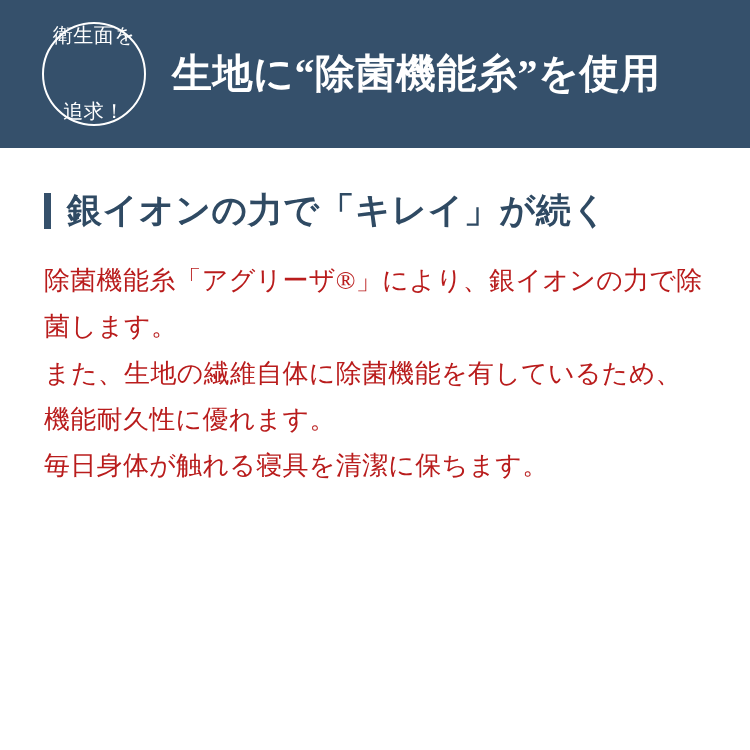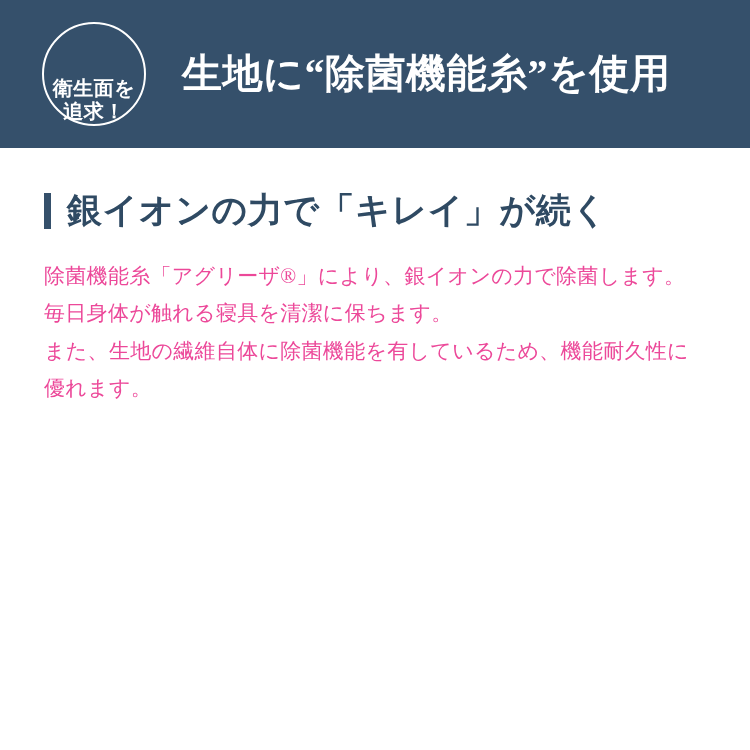--- a/index.html
+++ b/index.html
@@ -35,32 +35,32 @@
   .badge {
     flex: 0 0 auto;
     width: 104px;
     height: 104px;
     border-radius: 50%;
     border: 2px solid #ffffff;
     color: #ffffff;
     display: flex;
     flex-direction: column;
     align-items: center;
-    justify-content: flex-end;
+    justify-content: space-between;
     line-height: 1.18;
     font-size: 20px;
     letter-spacing: 0.5px;
-    font-weight: 700;
+    font-weight: 400;
     text-align: center;
     box-sizing: border-box;
   }
   .badge span { display: block; white-space: nowrap; }
 
   .header-title {
-    margin-left: 36px;
+    margin-left: 26px;
     color: #ffffff;
     font-size: 40px;
     font-weight: 700;
     line-height: 1.32;
     letter-spacing: 0.5px;
     max-width: 540px;
   }
 
   
   .content {
@@ -83,23 +83,23 @@
     display: inline-block;
     width: 7px;
     height: 36px;
     background: #35506b;
     margin-right: 16px;
     flex: 0 0 auto;
   }
   .heading-text { display: inline-block; }
 
   .para {
-    font-size: 21px;
+    font-size: 26px;
     line-height: 1.78;
-    color: #ec4899;
+    color: #b91c1c;
     letter-spacing: 0.3px;
   }
   .para p { margin: 0; }
 
   .gap-1 { height: 34px; }
 </style>
 </head>
 <body>
 
 <div class="page">
@@ -114,22 +114,22 @@
 
   <div class="content">
 
     <div class="section">
       <div class="section-heading">
         <span class="heading-bar"></span>
         <span class="heading-text">銀イオンの力で「キレイ」が続く</span>
       </div>
       <div class="para">
         <p>除菌機能糸「アグリーザ®」により、銀イオンの力で除菌します。</p>
+        <p>また、生地の繊維自体に除菌機能を有しているため、機能耐久性に優れます。</p>
         <p>毎日身体が触れる寝具を清潔に保ちます。</p>
-        <p>また、生地の繊維自体に除菌機能を有しているため、機能耐久性に優れます。</p>
       </div>
     </div>
 
     <div class="gap-1"></div>
 
     <div class="section">
     </div>
 
   </div>
 </div>

